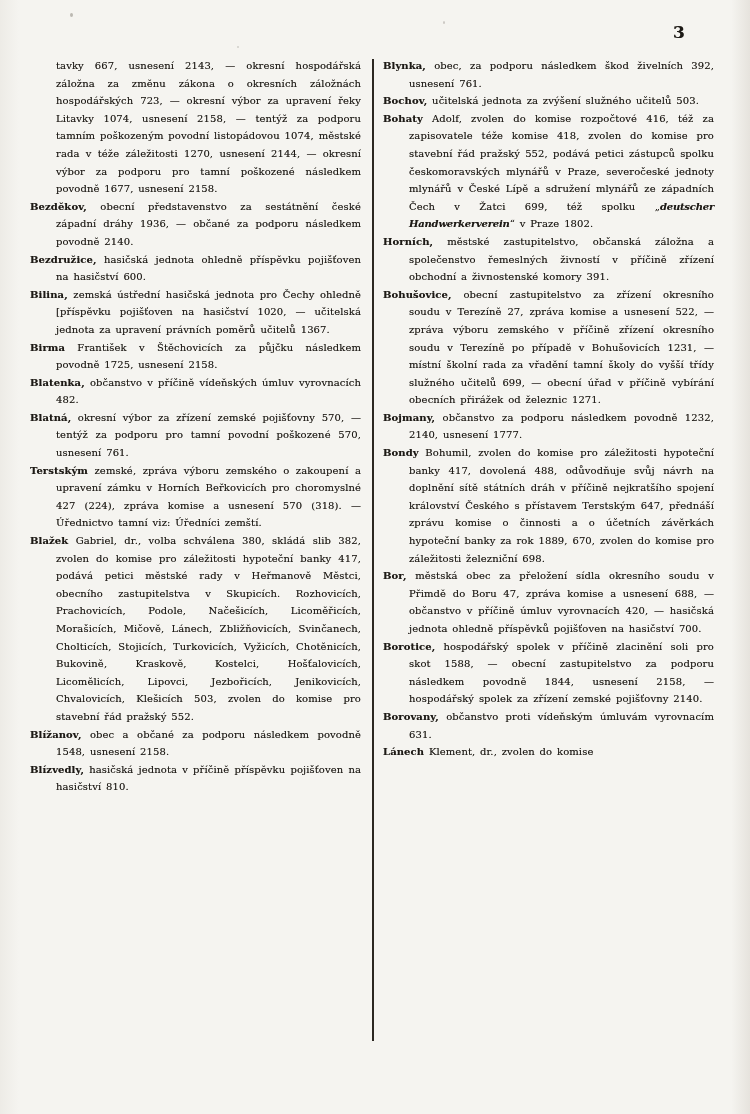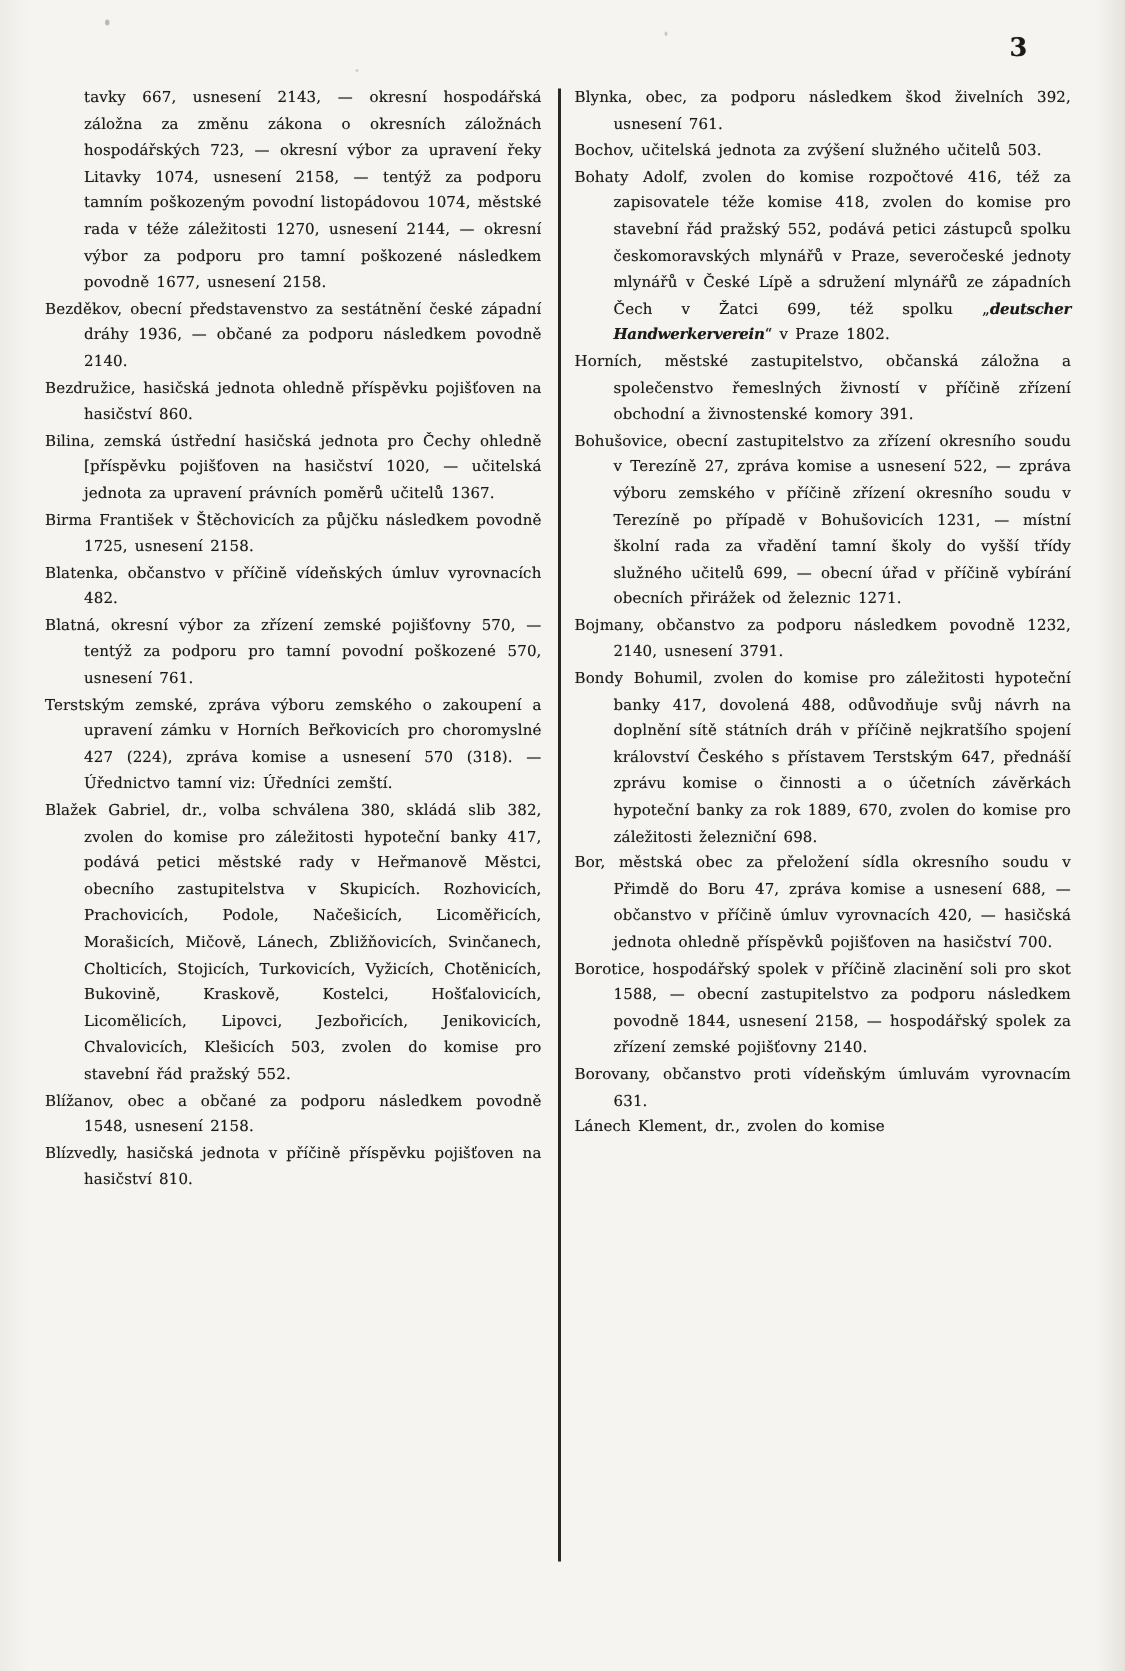--- a/index.html
+++ b/index.html
@@ -45,55 +45,55 @@
     font-size:10px;
     line-height:17.6px;
     text-align:justify;
     padding-left:26px;
     text-indent:-26px;
     letter-spacing:.1px;
     word-spacing:1.5px;
     text-shadow:0 0 .45px rgba(28,22,14,.5);
   }
   p.entry.no-hang{text-indent:0;}
-  .seg-head{font-weight:normal;}
+  .seg-head{font-weight:bold;}
   .seg-fraktur{font-style:italic;font-weight:600;letter-spacing:-.2px;}
   .speck{position:absolute;background:#8d887f;border-radius:50%;opacity:.55;}
   .speck.s1{left:70px;top:13px;width:3px;height:4px;}
   .speck.s2{left:443px;top:21px;width:2px;height:3px;opacity:.4;}
   .speck.s3{left:237px;top:46px;width:2px;height:2px;opacity:.35;}
 </style>
 </head>
 <body>
 
 <div class="page">
   <div class="pageno">3</div>
 
   <div class="cols">
     <div class="col" id="col-left">
         <p class="entry no-hang"><span class="seg-text">tavky 667, usnesení 2143, — okresní hospodářská záložna za změnu zákona o okresních záložnách hospodářských 723, — okresní výbor za upravení řeky Litavky 1074, usnesení 2158, — tentýž za podporu tamním poškozeným povodní listopádovou 1074, městské rada v téže záležitosti 1270, usnesení 2144, — okresní výbor za podporu pro tamní poškozené následkem povodně 1677, usnesení 2158.</span></p>
         <p class="entry"><span class="seg-head">Bezděkov,</span><span class="seg-text"> obecní představenstvo za sestátnění české západní dráhy 1936, — občané za podporu následkem povodně 2140.</span></p>
-        <p class="entry"><span class="seg-head">Bezdružice,</span><span class="seg-text"> hasičská jednota ohledně příspěvku pojišťoven na hasičství 860.</span></p>
+        <p class="entry"><span class="seg-head">Bezdružice,</span><span class="seg-text"> hasičská jednota ohledně příspěvku pojišťoven na hasičství 600.</span></p>
         <p class="entry"><span class="seg-head">Bilina,</span><span class="seg-text"> zemská ústřední hasičská jednota pro Čechy ohledně [příspěvku pojišťoven na hasičství 1020, — učitelská jednota za upravení právních poměrů učitelů 1367.</span></p>
         <p class="entry"><span class="seg-head">Birma</span><span class="seg-text"> František v Štěchovicích za půjčku následkem povodně 1725, usnesení 2158.</span></p>
         <p class="entry"><span class="seg-head">Blatenka,</span><span class="seg-text"> občanstvo v příčině vídeňských úmluv vyrovnacích 482.</span></p>
         <p class="entry"><span class="seg-head">Blatná,</span><span class="seg-text"> okresní výbor za zřízení zemské pojišťovny 570, — tentýž za podporu pro tamní povodní poškozené 570, usnesení 761.</span></p>
         <p class="entry"><span class="seg-head">Terstským</span><span class="seg-text"> zemské, zpráva výboru zemského o zakoupení a upravení zámku v Horních Beřkovicích pro choromyslné 427 (224), zpráva komise a usnesení 570 (318). — Úřednictvo tamní viz: Úředníci zemští.</span></p>
         <p class="entry"><span class="seg-head">Blažek</span><span class="seg-text"> Gabriel, dr., volba schválena 380, skládá slib 382, zvolen do komise pro záležitosti hypoteční banky 417, podává petici městské rady v Heřmanově Městci, obecního zastupitelstva v Skupicích. Rozhovicích, Prachovicích, Podole, Načešicích, Licoměřicích, Morašicích, Mičově, Lánech, Zbližňovicích, Svinčanech, Cholticích, Stojicích, Turkovicích, Vyžicích, Chotěnicích, Bukovině, Kraskově, Kostelci, Hošťalovicích, Licomělicích, Lipovci, Jezbořicích, Jenikovicích, Chvalovicích, Klešicích 503, zvolen do komise pro stavební řád pražský 552.</span></p>
         <p class="entry"><span class="seg-head">Blížanov,</span><span class="seg-text"> obec a občané za podporu následkem povodně 1548, usnesení 2158.</span></p>
         <p class="entry"><span class="seg-head">Blízvedly,</span><span class="seg-text"> hasičská jednota v příčině příspěvku pojišťoven na hasičství 810.</span></p>
       </div>
     <div class="divider"></div>
     <div class="col" id="col-right">
         <p class="entry"><span class="seg-head">Blynka,</span><span class="seg-text"> obec, za podporu následkem škod živelních 392, usnesení 761.</span></p>
         <p class="entry"><span class="seg-head">Bochov,</span><span class="seg-text"> učitelská jednota za zvýšení služného učitelů 503.</span></p>
         <p class="entry"><span class="seg-head">Bohaty</span><span class="seg-text"> Adolf, zvolen do komise rozpočtové 416, též za zapisovatele téže komise 418, zvolen do komise pro stavební řád pražský 552, podává petici zástupců spolku českomoravských mlynářů v Praze, severočeské jednoty mlynářů v České Lípě a sdružení mlynářů ze západních Čech v Žatci 699, též spolku „</span><span class="seg-fraktur">deutscher Handwerkerverein</span><span class="seg-text">“ v Praze 1802.</span></p>
         <p class="entry"><span class="seg-head">Horních,</span><span class="seg-text"> městské zastupitelstvo, občanská záložna a společenstvo řemeslných živností v příčině zřízení obchodní a živnostenské komory 391.</span></p>
         <p class="entry"><span class="seg-head">Bohušovice,</span><span class="seg-text"> obecní zastupitelstvo za zřízení okresního soudu v Terezíně 27, zpráva komise a usnesení 522, — zpráva výboru zemského v příčině zřízení okresního soudu v Terezíně po případě v Bohušovicích 1231, — místní školní rada za vřadění tamní školy do vyšší třídy služného učitelů 699, — obecní úřad v příčině vybírání obecních přirážek od železnic 1271.</span></p>
-        <p class="entry"><span class="seg-head">Bojmany,</span><span class="seg-text"> občanstvo za podporu následkem povodně 1232, 2140, usnesení 3791.</span></p>
+        <p class="entry"><span class="seg-head">Bojmany,</span><span class="seg-text"> občanstvo za podporu následkem povodně 1232, 2140, usnesení 1777.</span></p>
         <p class="entry"><span class="seg-head">Bondy</span><span class="seg-text"> Bohumil, zvolen do komise pro záležitosti hypoteční banky 417, dovolená 488, odůvodňuje svůj návrh na doplnění sítě státních dráh v příčině nejkratšího spojení království Českého s přístavem Terstským 647, přednáší zprávu komise o činnosti a o účetních závěrkách hypoteční banky za rok 1889, 670, zvolen do komise pro záležitosti železniční 698.</span></p>
         <p class="entry"><span class="seg-head">Bor,</span><span class="seg-text"> městská obec za přeložení sídla okresního soudu v Přimdě do Boru 47, zpráva komise a usnesení 688, — občanstvo v příčině úmluv vyrovnacích 420, — hasičská jednota ohledně příspěvků pojišťoven na hasičství 700.</span></p>
         <p class="entry"><span class="seg-head">Borotice,</span><span class="seg-text"> hospodářský spolek v příčině zlacinění soli pro skot 1588, — obecní zastupitelstvo za podporu následkem povodně 1844, usnesení 2158, — hospodářský spolek za zřízení zemské pojišťovny 2140.</span></p>
         <p class="entry"><span class="seg-head">Borovany,</span><span class="seg-text"> občanstvo proti vídeňským úmluvám vyrovnacím 631.</span></p>
         <p class="entry"><span class="seg-head">Lánech</span><span class="seg-text"> Klement, dr., zvolen do komise</span></p>
       </div>
   </div>
 
   <span class="speck s1"></span>
   <span class="speck s2"></span>

